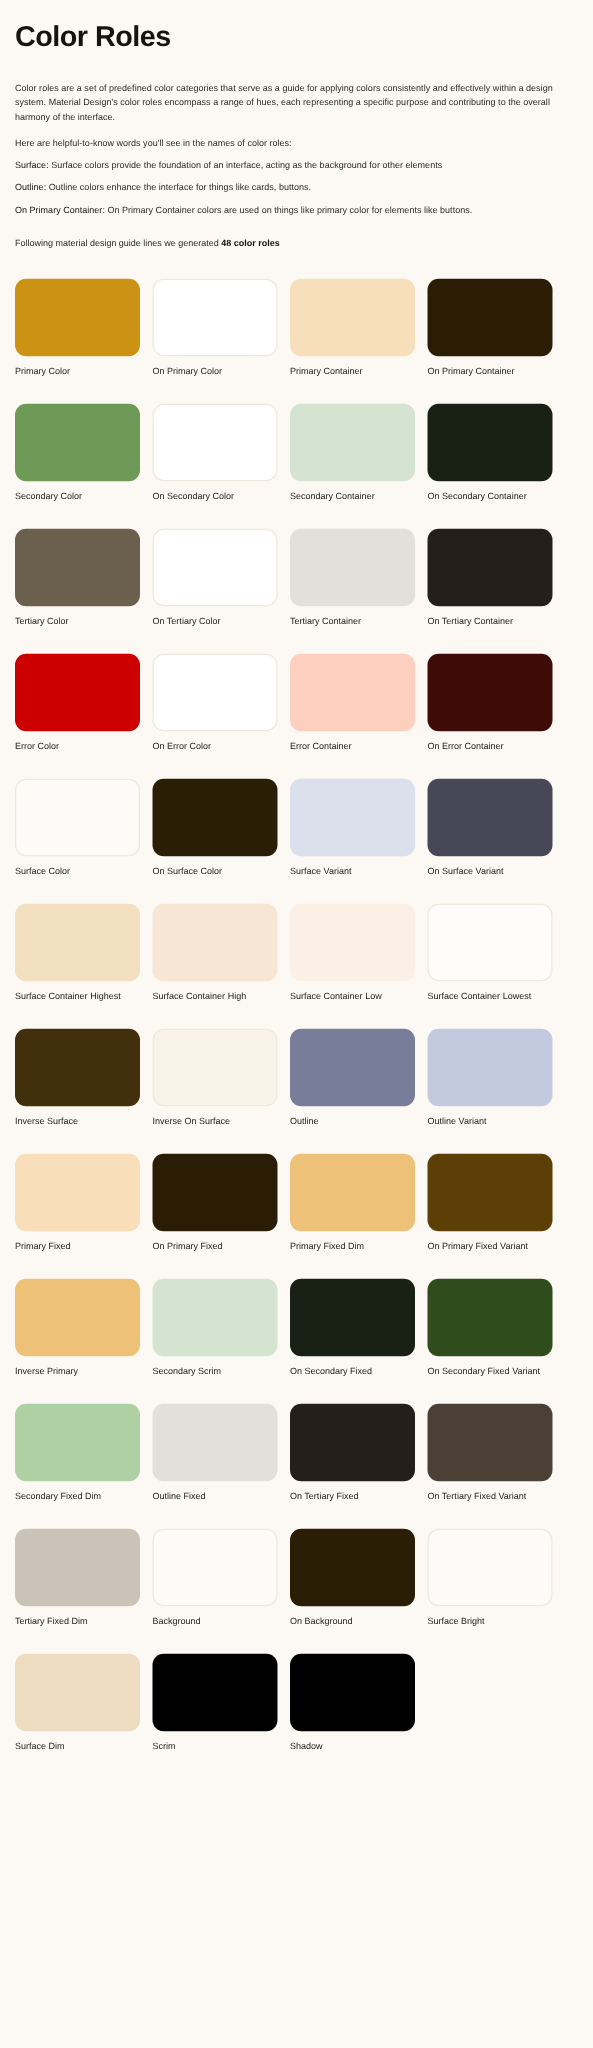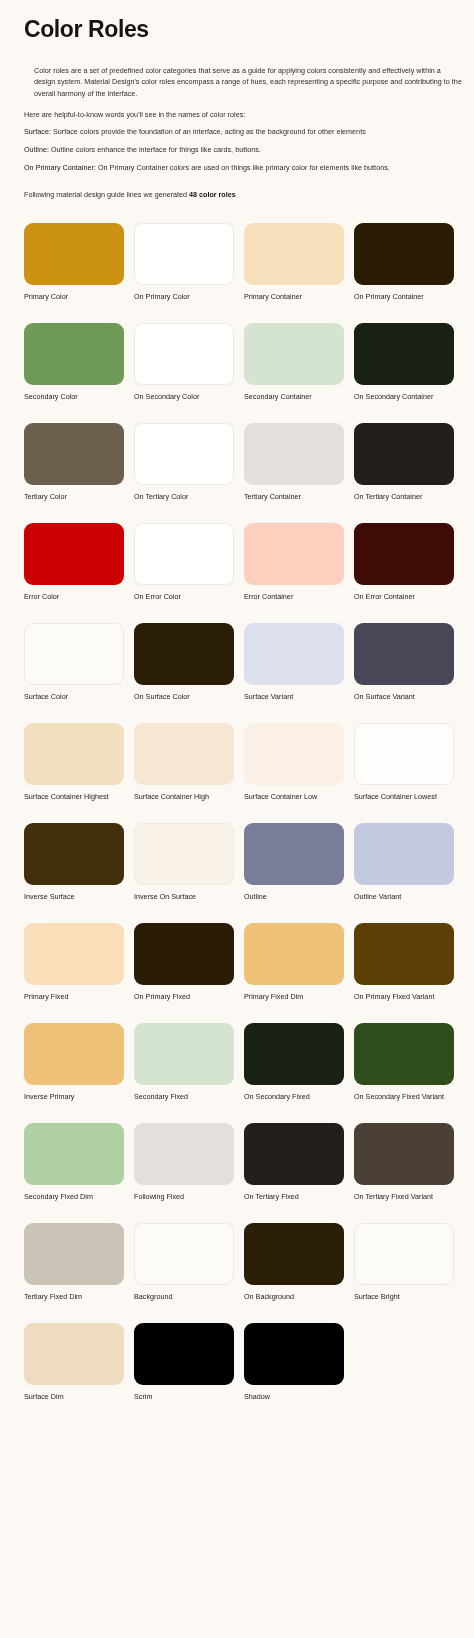--- a/index.html
+++ b/index.html
@@ -10,41 +10,41 @@
     width: 474px;
     min-height: 1638px;
     background: #FCF8F3;
     font-family: "Liberation Sans", sans-serif;
     color: #1E1B18;
     -webkit-font-smoothing: antialiased;
   }
   .page {
     width: 474px;
     box-sizing: border-box;
-    padding: 14px 12px 10px 24px;
+    padding: 14px 12px 10px 12px;
   }
 
   
   .page-title {
     font-size: 23px;
     line-height: 1.12;
     font-weight: 700;
     letter-spacing: -0.4px;
     margin: 3px 0 22px 0;
     color: #17140F;
   }
 
   .intro {
     font-size: 7.2px;
     line-height: 1.62;
     color: #2E2A25;
     letter-spacing: 0.02px;
   }
   .intro p {
-    margin: 0 0 9px 10px;
+    margin: 0 0 9px 0;
   }
   .intro p.tight {
     margin: 0 0 6px 0;
   }
   .intro b {
     font-weight: 400;
     color: #17140F;
   }
   .generated-note {
     font-size: 7.2px;
@@ -234,37 +234,37 @@
       <div class="swatch-cell">
         <div class="swatch-chip" style="background: rgb(92, 63, 7);"></div>
         <div class="swatch-label">On Primary Fixed Variant</div>
       </div>
       <div class="swatch-cell">
         <div class="swatch-chip" style="background: rgb(238, 193, 121);"></div>
         <div class="swatch-label">Inverse Primary</div>
       </div>
       <div class="swatch-cell">
         <div class="swatch-chip" style="background: rgb(213, 228, 209);"></div>
-        <div class="swatch-label">Secondary Fixed</div>
+        <div class="swatch-label">Secondary Scrim</div>
       </div>
       <div class="swatch-cell">
         <div class="swatch-chip" style="background: rgb(24, 33, 19);"></div>
         <div class="swatch-label">On Secondary Fixed</div>
       </div>
       <div class="swatch-cell">
         <div class="swatch-chip" style="background: rgb(46, 76, 28);"></div>
         <div class="swatch-label">On Secondary Fixed Variant</div>
       </div>
       <div class="swatch-cell">
         <div class="swatch-chip" style="background: rgb(175, 208, 163);"></div>
         <div class="swatch-label">Secondary Fixed Dim</div>
       </div>
       <div class="swatch-cell">
         <div class="swatch-chip" style="background: rgb(227, 223, 219);"></div>
-        <div class="swatch-label">Following Fixed</div>
+        <div class="swatch-label">Outline Fixed</div>
       </div>
       <div class="swatch-cell">
         <div class="swatch-chip" style="background: rgb(36, 31, 26);"></div>
         <div class="swatch-label">On Tertiary Fixed</div>
       </div>
       <div class="swatch-cell">
         <div class="swatch-chip" style="background: rgb(75, 64, 54);"></div>
         <div class="swatch-label">On Tertiary Fixed Variant</div>
       </div>
       <div class="swatch-cell">

